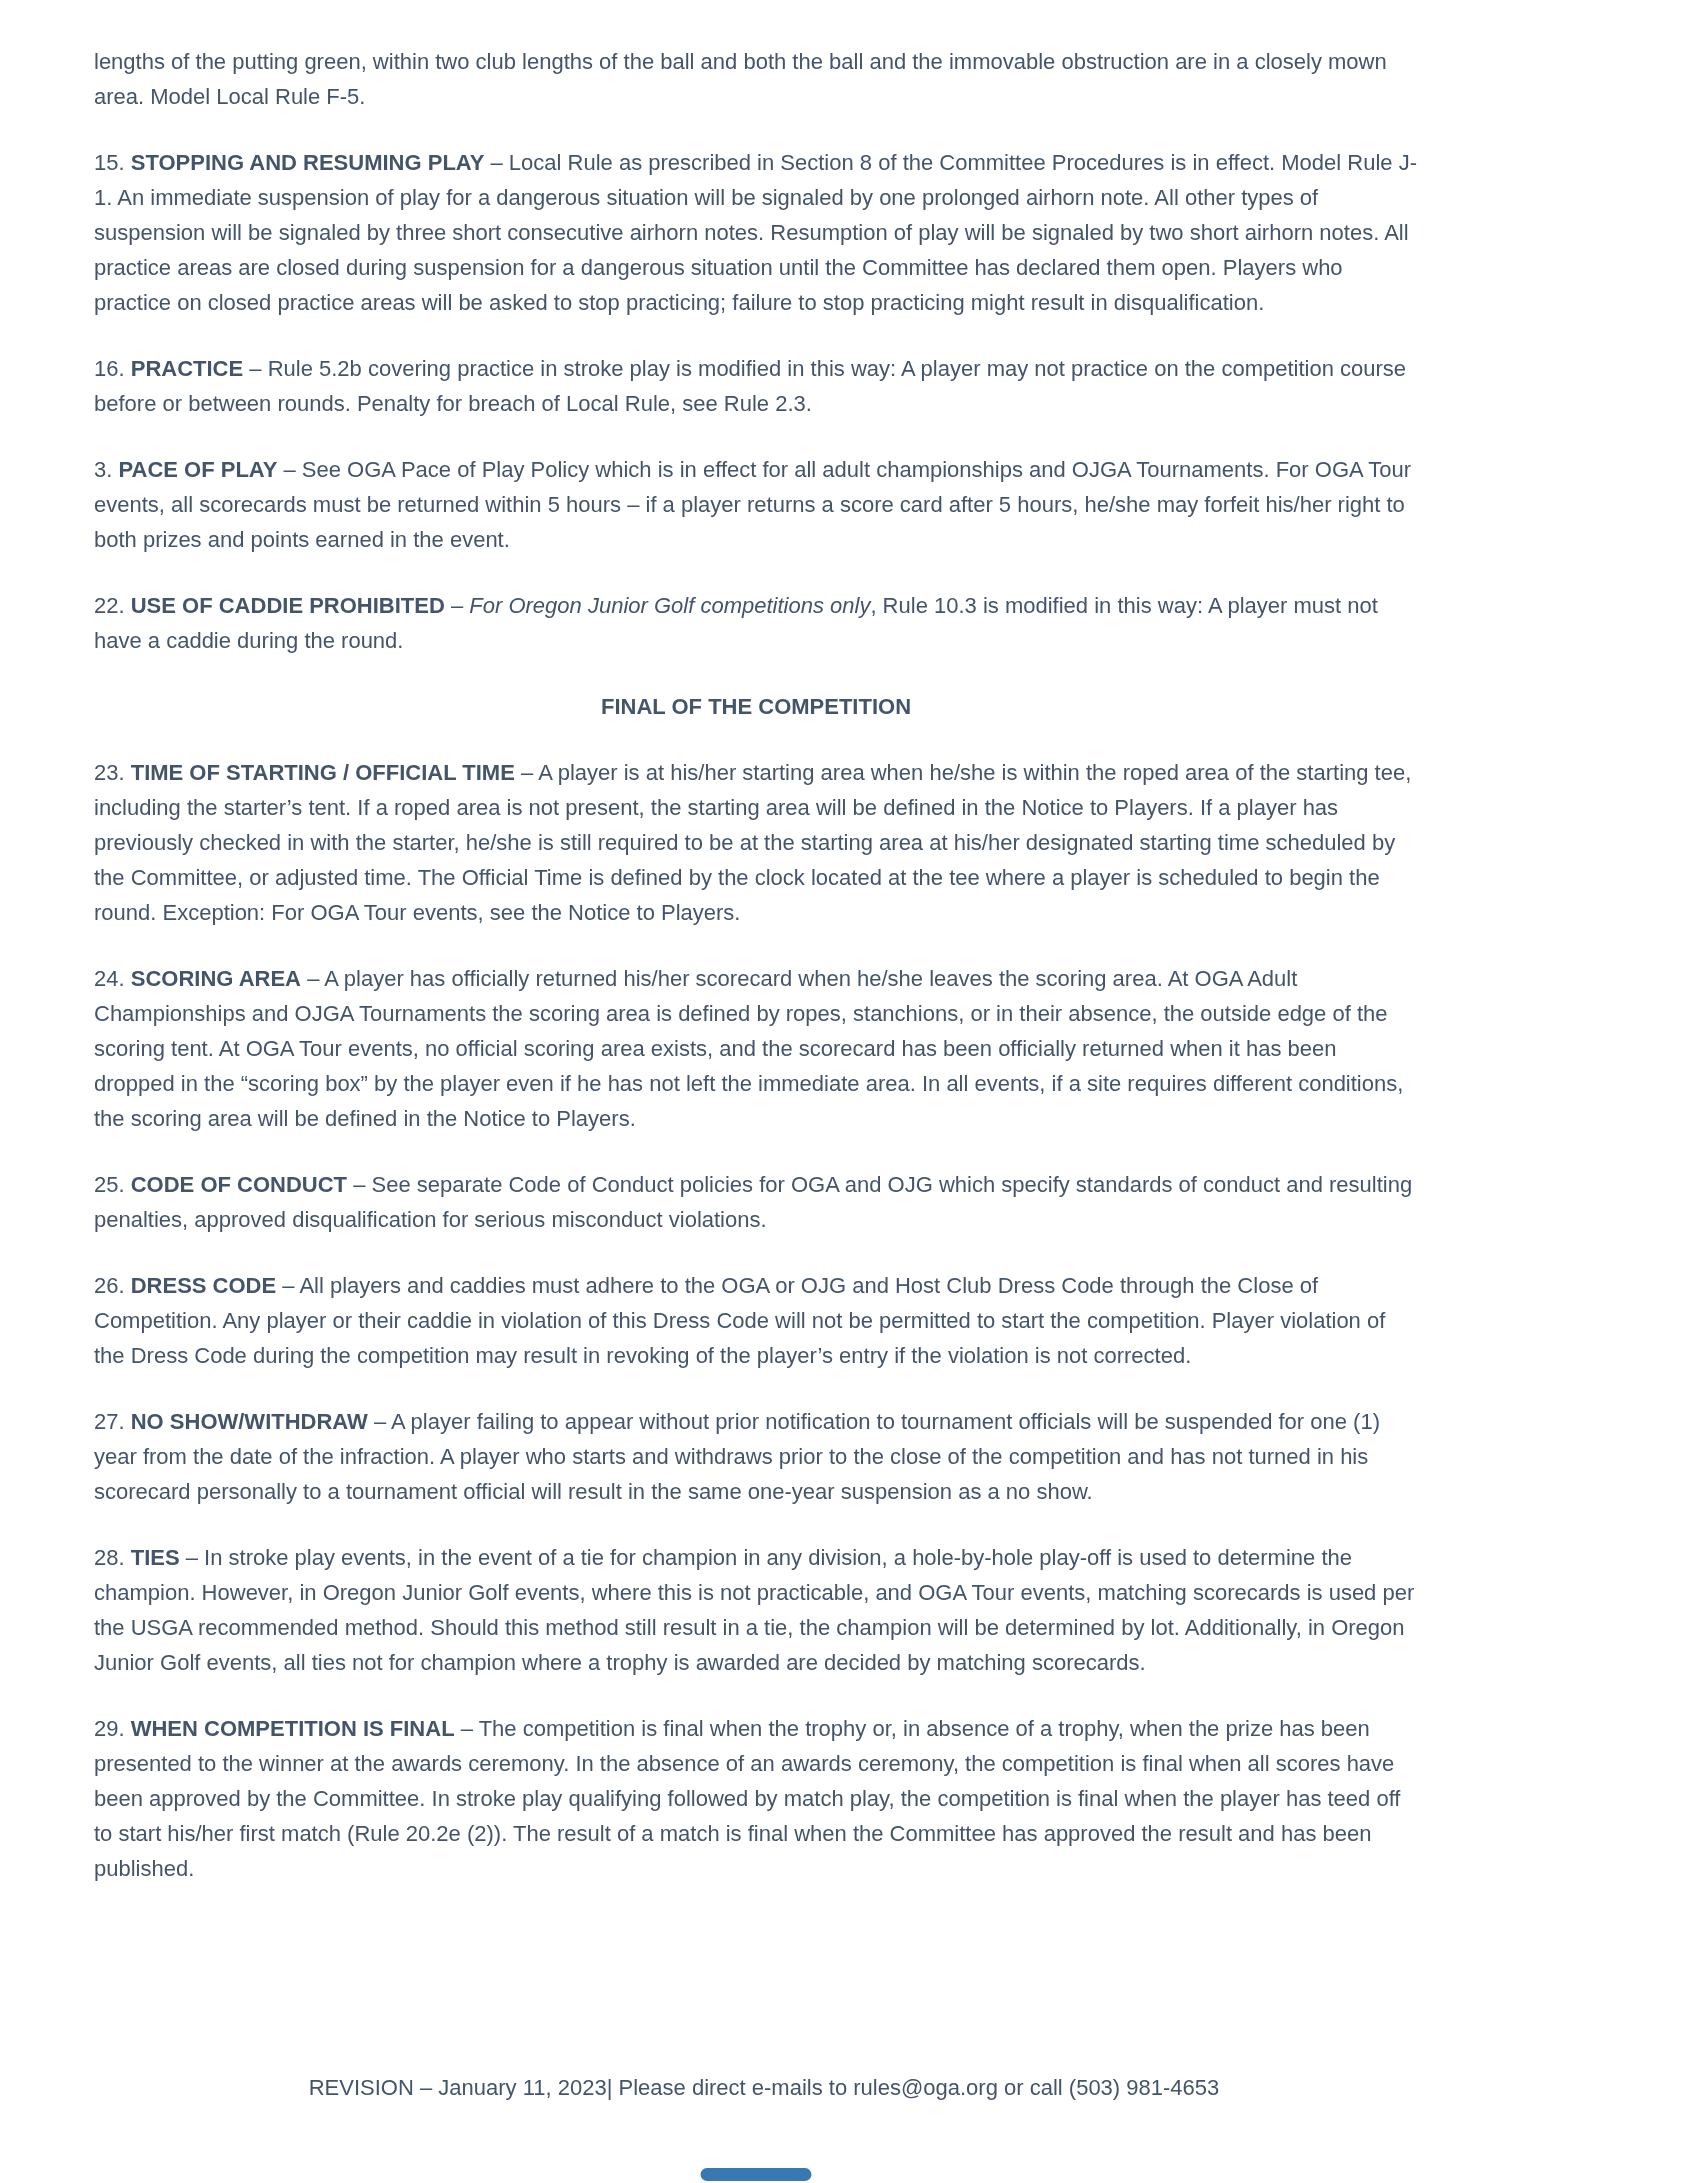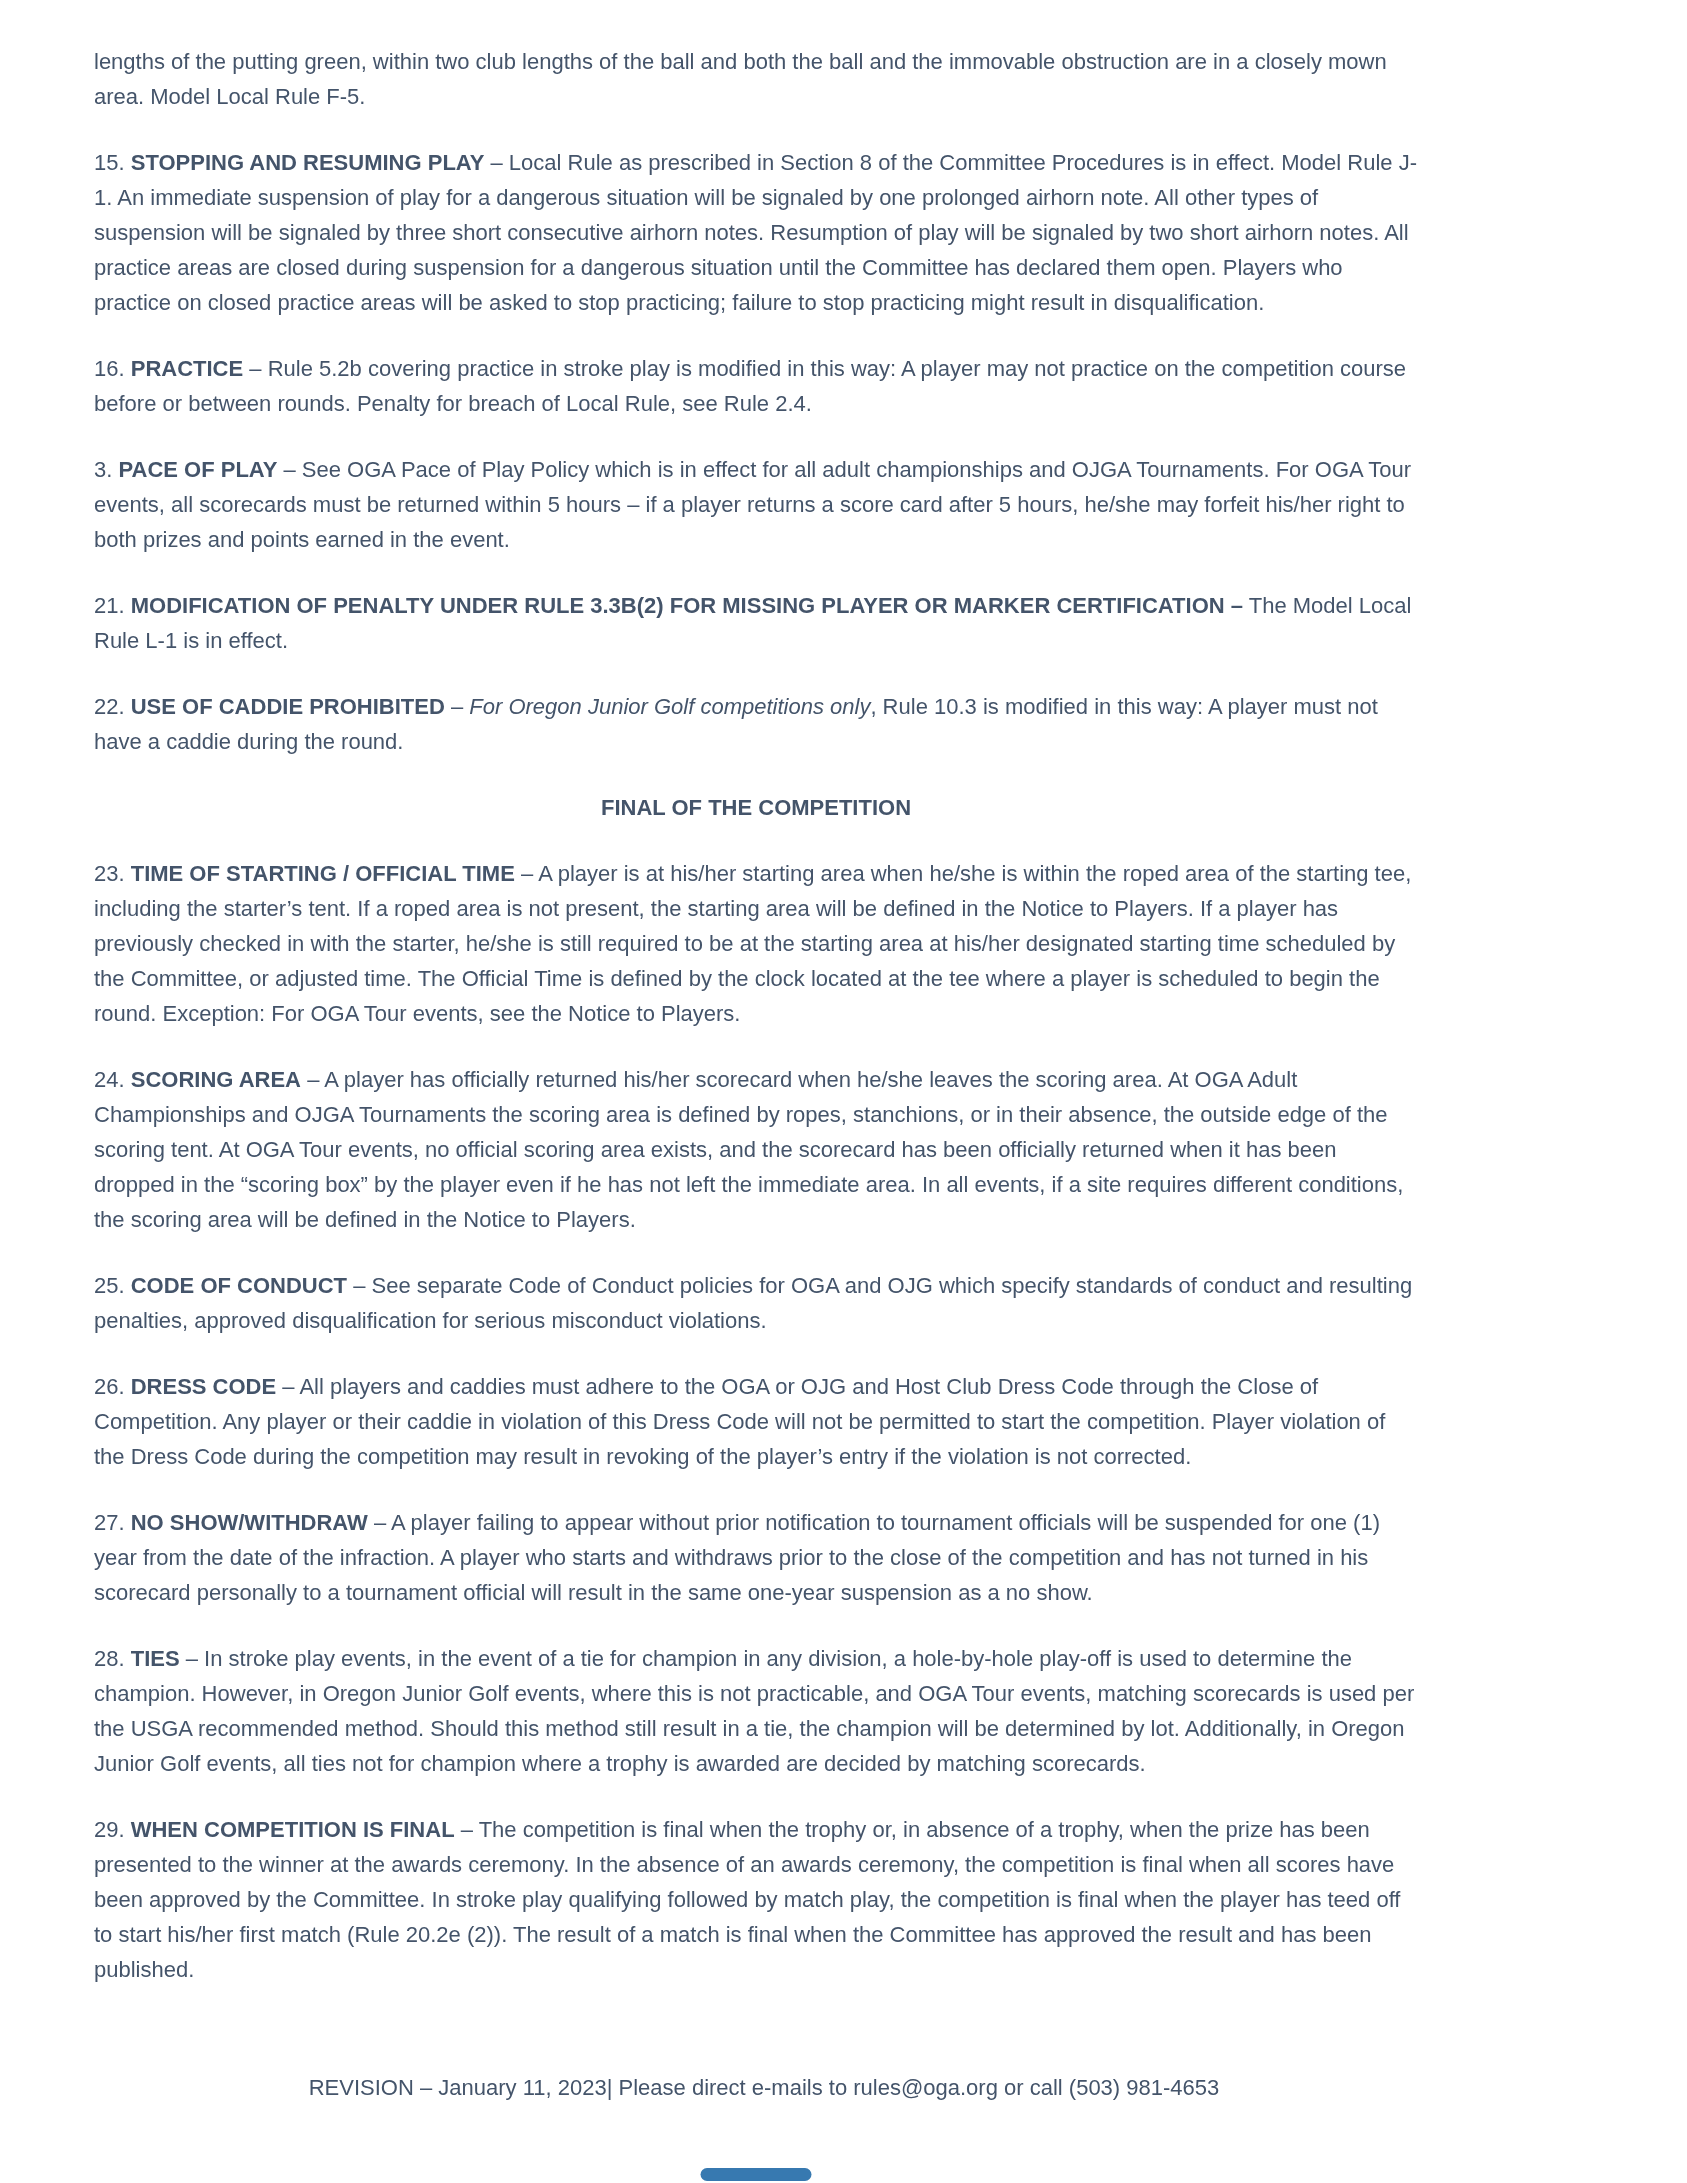--- a/index.html
+++ b/index.html
@@ -46,25 +46,24 @@
 </style>
 </head>
 <body>
 
 <div class="page">
 
   <p class="para"><span>lengths of the putting green, within two club lengths of the ball and both the ball and the immovable obstruction are in a closely mown area. Model Local Rule F-5.</span></p>
 
   <p class="para"><span>15. </span><b>STOPPING AND RESUMING PLAY</b><span> – </span><i></i><span>Local Rule as prescribed in Section 8 of the Committee Procedures is in effect. Model Rule J-1. An immediate suspension of play for a dangerous situation will be signaled by one prolonged airhorn note. All other types of suspension will be signaled by three short consecutive airhorn notes. Resumption of play will be signaled by two short airhorn notes. All practice areas are closed during suspension for a dangerous situation until the Committee has declared them open. Players who practice on closed practice areas will be asked to stop practicing; failure to stop practicing might result in disqualification.</span></p>
 
-  <p class="para"><span>16. </span><b>PRACTICE</b><span> – </span><i></i><span>Rule 5.2b covering practice in stroke play is modified in this way: A player may not practice on the competition course before or between rounds. Penalty for breach of Local Rule, see Rule 2.4.</span></p>
+  <p class="para"><span>16. </span><b>PRACTICE</b><span> – </span><i></i><span>Rule 5.2b covering practice in stroke play is modified in this way: A player may not practice on the competition course before or between rounds. Penalty for breach of Local Rule, see Rule 2.3.</span></p>
 
   <p class="para"><span>3. </span><b>PACE OF PLAY</b><span> – </span><i></i><span>See OGA Pace of Play Policy which is in effect for all adult championships and OJGA Tournaments. For OGA Tour events, all scorecards must be returned within 5 hours – if a player returns a score card after 5 hours, he/she may forfeit his/her right to both prizes and points earned in the event.</span></p>
 
-  <p class="para"><span>21. </span><b>MODIFICATION OF PENALTY UNDER RULE 3.3B(2) FOR MISSING PLAYER OR MARKER CERTIFICATION –</b><span> </span><i></i><span>The Model Local Rule L-1 is in effect.</span></p>
 
   <p class="para"><span>22. </span><b>USE OF CADDIE PROHIBITED</b><span> – </span><i>For Oregon Junior Golf competitions only</i><span>, Rule 10.3 is modified in this way: A player must not have a caddie during the round.</span></p>
 
   <p class="heading">FINAL OF THE COMPETITION</p>
 
   <p class="para"><span>23. </span><b>TIME OF STARTING / OFFICIAL TIME</b><span> – </span><i></i><span>A player is at his/her starting area when he/she is within the roped area of the starting tee, including the starter’s tent. If a roped area is not present, the starting area will be defined in the Notice to Players.  If a player has previously checked in with the starter, he/she is still required to be at the starting area at his/her designated starting time scheduled by the Committee, or adjusted time. The Official Time is defined by the clock located at the tee where a player is scheduled to begin the round.  Exception:  For OGA Tour events, see the Notice to Players.</span></p>
 
   <p class="para"><span>24. </span><b>SCORING AREA</b><span> – </span><i></i><span>A player has officially returned his/her scorecard when he/she leaves the scoring area. At OGA Adult Championships and OJGA Tournaments the scoring area is defined by ropes, stanchions, or in their absence, the outside edge of the scoring tent.  At OGA Tour events, no official scoring area exists, and the scorecard has been officially returned when it has been dropped in the “scoring box” by the player even if he has not left the immediate area. In all events, if a site requires different conditions, the scoring area will be defined in the Notice to Players.</span></p>
 
   <p class="para"><span>25. </span><b>CODE OF CONDUCT</b><span> – </span><i></i><span>See separate Code of Conduct policies for OGA and OJG which specify standards of conduct and resulting penalties, approved disqualification for serious misconduct violations.</span></p>

